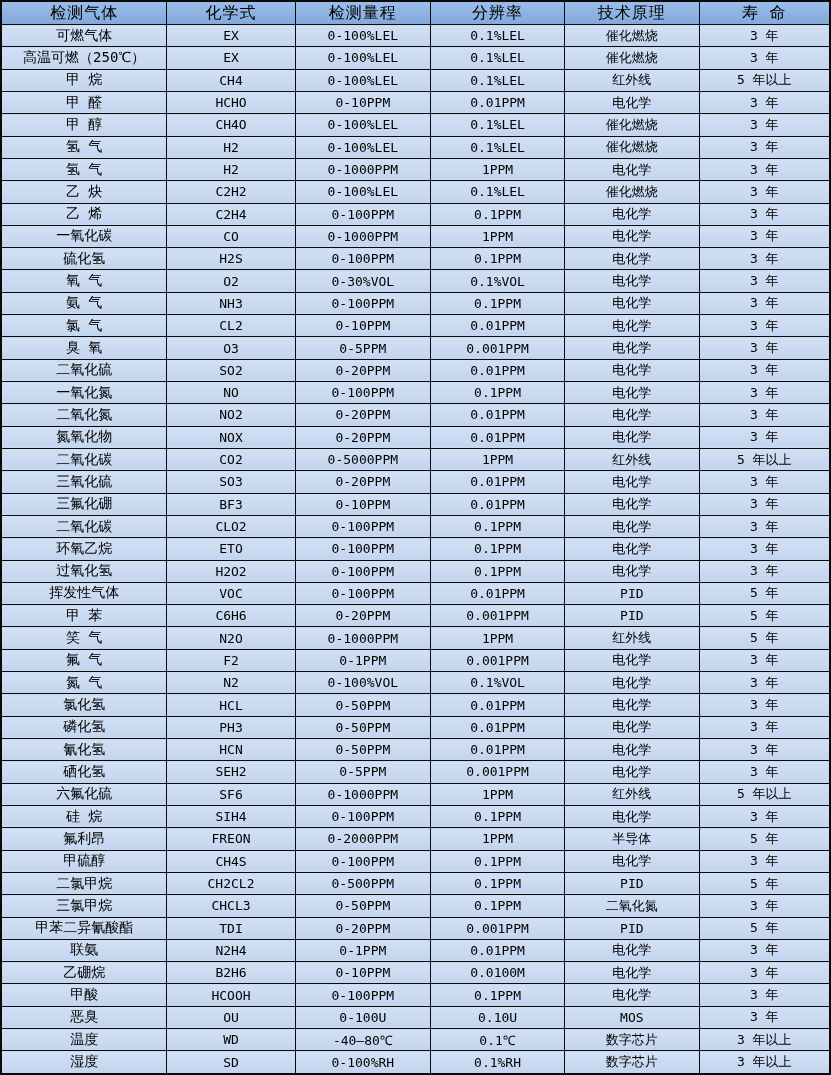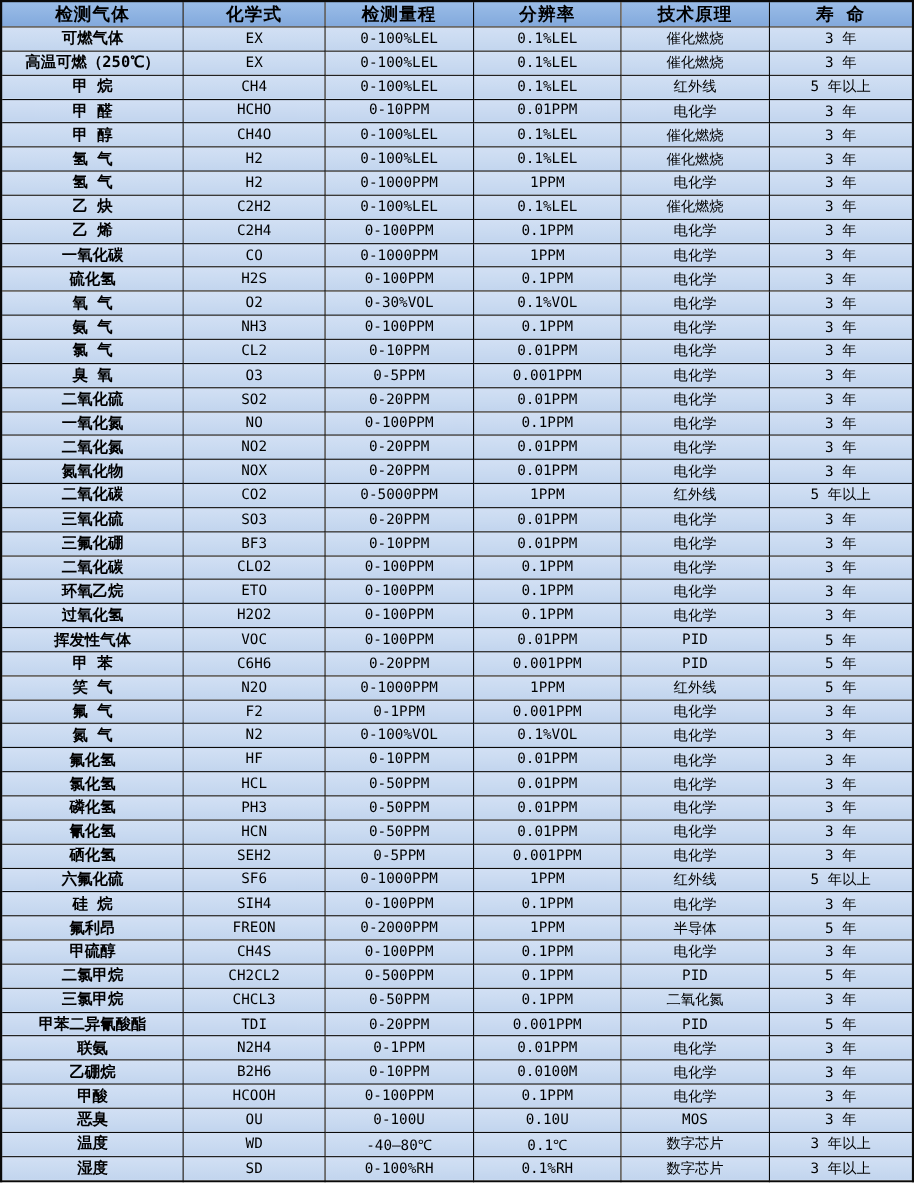--- a/index.html
+++ b/index.html
@@ -25,32 +25,31 @@
     text-align: center;
     vertical-align: middle;
     padding: 0 2px;
     overflow: hidden;
     white-space: nowrap;
     color: #000000;
   }
   table.spec th {
     background: linear-gradient(to bottom, var(--header-top), var(--header-bottom));
     font-size: 16px;
-    font-weight: bold;
+    font-weight: normal;
     height: 22px;
     letter-spacing: 1px;
   }
   table.spec td {
     background: linear-gradient(to bottom, var(--row-top), var(--row-bottom));
     font-size: 13px;
     font-weight: 500;
   }
   table.spec td.gas-name {
     font-size: 14px;
-    font-weight: bold;
   }
   col.c1 { width: 20.0%; }
   col.c2 { width: 15.5%; }
   col.c3 { width: 16.3%; }
   col.c4 { width: 16.2%; }
   col.c5 { width: 16.2%; }
   col.c6 { width: 15.8%; }
 </style>
 </head>
 <body>
@@ -309,28 +308,20 @@
       </tr>
       <tr>
         <td class="gas-name">氮 气</td>
         <td>N2</td>
         <td>0-100%VOL</td>
         <td>0.1%VOL</td>
         <td>电化学</td>
         <td>3 年</td>
       </tr>
       <tr>
-        <td class="gas-name">氟化氢</td>
-        <td>HF</td>
-        <td>0-10PPM</td>
-        <td>0.01PPM</td>
-        <td>电化学</td>
-        <td>3 年</td>
-      </tr>
-      <tr>
         <td class="gas-name">氯化氢</td>
         <td>HCL</td>
         <td>0-50PPM</td>
         <td>0.01PPM</td>
         <td>电化学</td>
         <td>3 年</td>
       </tr>
       <tr>
         <td class="gas-name">磷化氢</td>
         <td>PH3</td>

